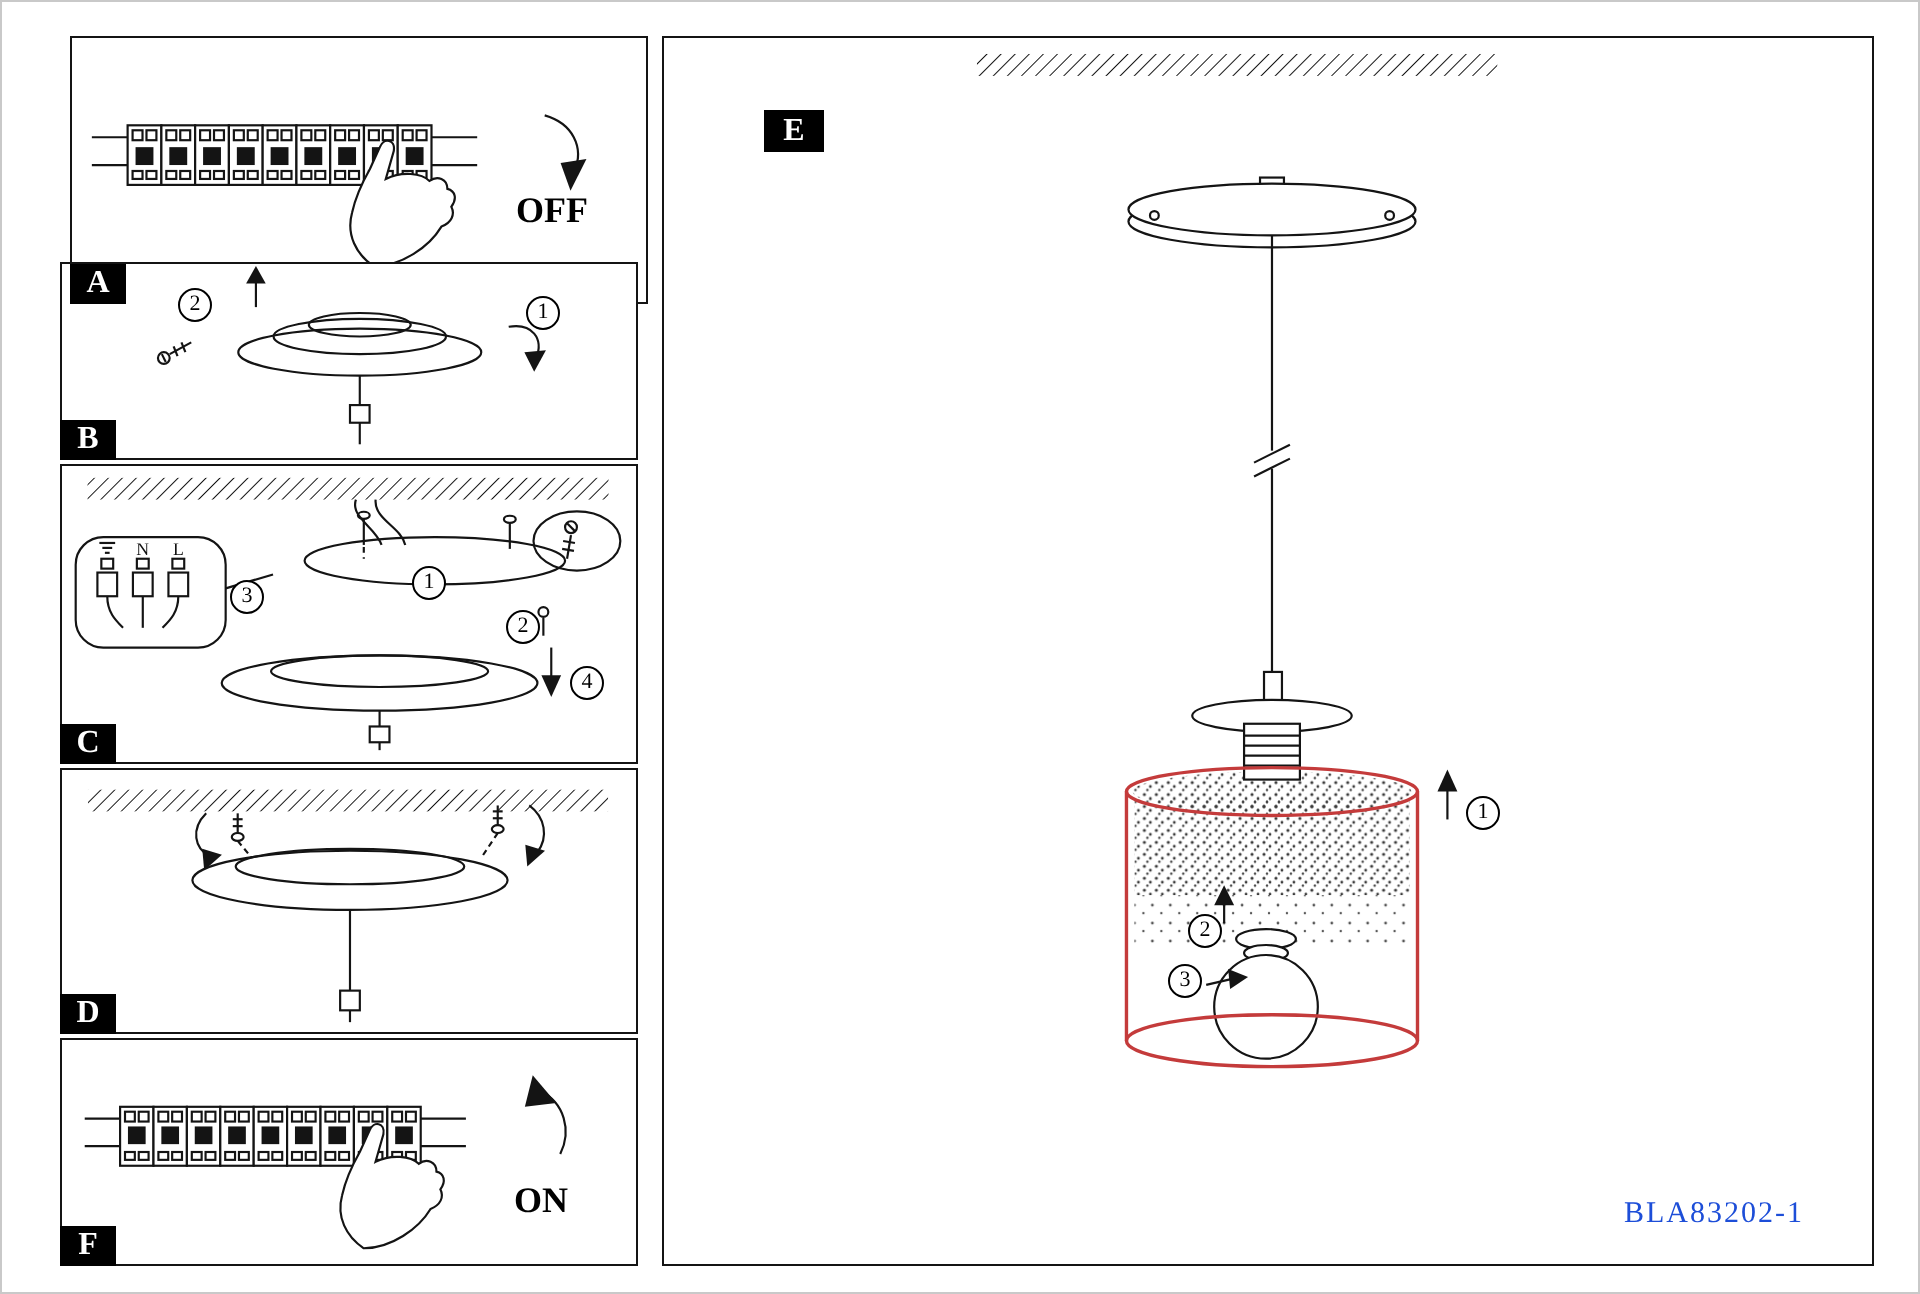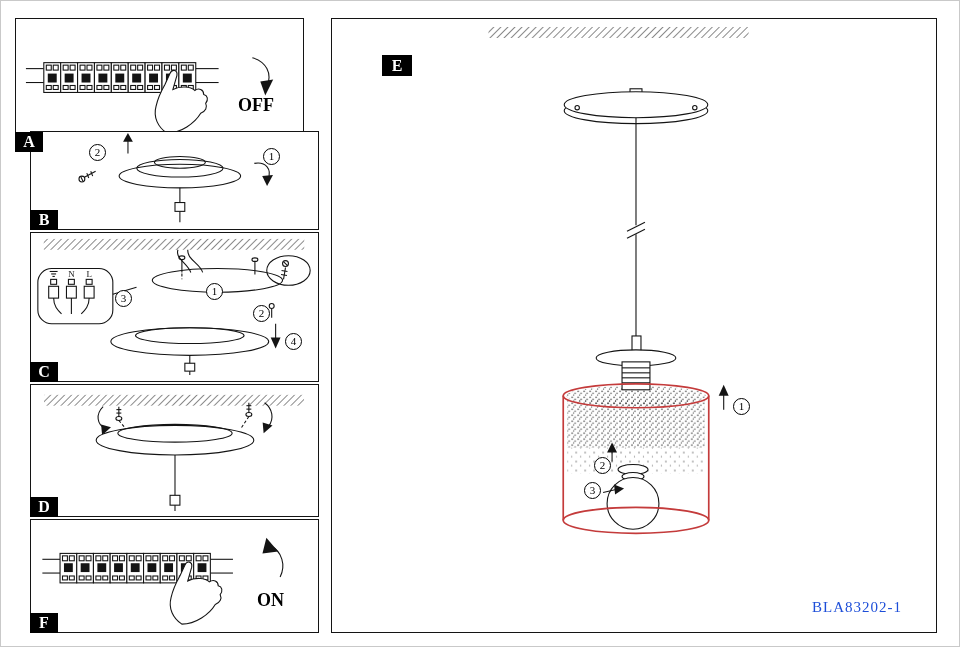--- a/index.html
+++ b/index.html
@@ -2,21 +2,21 @@
 <html><head>
 <meta charset="utf-8">
 <style>
   html,body{margin:0;padding:0;}
   body{
     width:960px;height:647px;position:relative;background:#fff;
     font-family:"Liberation Serif",serif;overflow:hidden;
   }
   .page{position:absolute;inset:0;border:1px solid #c9c9c9;background:#fff;}
   .panel{position:absolute;border:1.6px solid #141414;background:#fff;box-sizing:border-box;}
-  #panel-a{left:14px;top:17px;width:289px;height:134px;}
+  #panel-a{left:34px;top:17px;width:289px;height:134px;}
   #panel-b{left:29px;top:130px;width:289px;height:99px;}
   #panel-c{left:29px;top:231px;width:289px;height:150px;}
   #panel-d{left:29px;top:383px;width:289px;height:133px;}
   #panel-f{left:29px;top:518px;width:289px;height:114px;}
   #panel-e{left:330px;top:17px;width:606px;height:615px;}
   .panel svg{position:absolute;left:0;top:0;width:100%;height:100%;}
   .step-label{
     position:absolute;left:-1px;bottom:-1px;min-width:22px;height:20px;
     background:#000;color:#fff;text-align:center;
     font:bold 16px/20px "Liberation Serif",serif;padding:0 3px;z-index:5;

